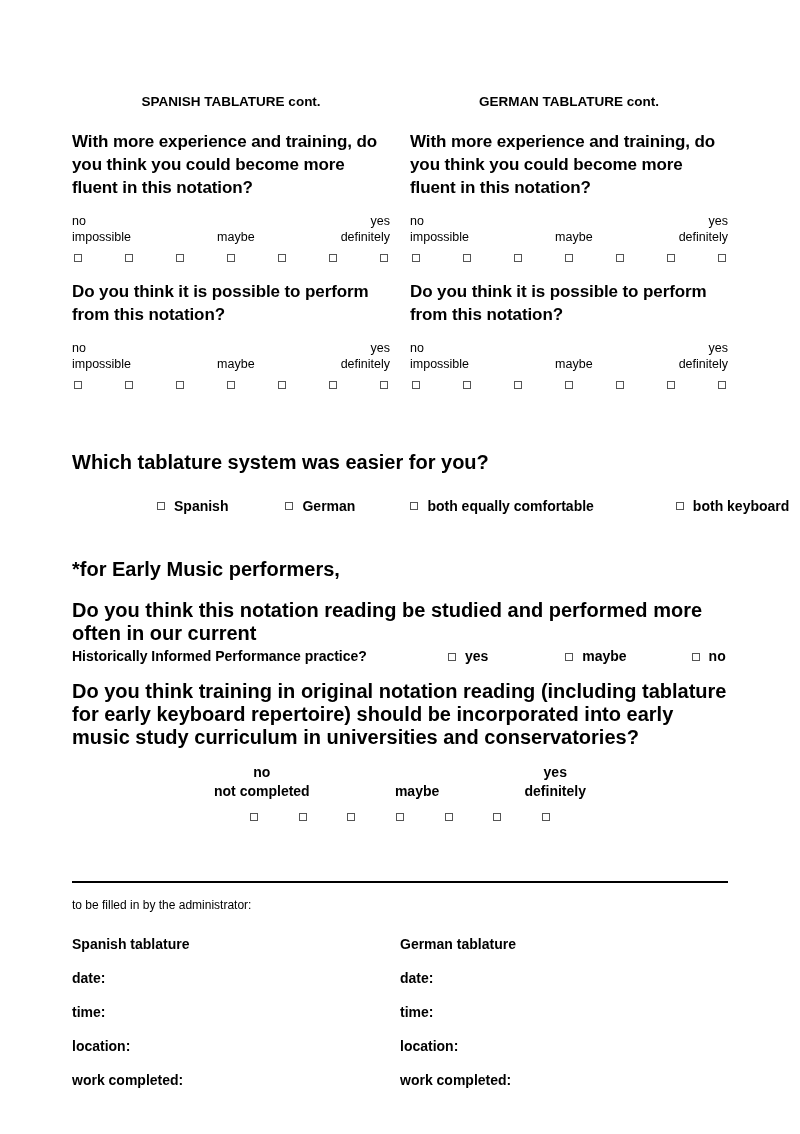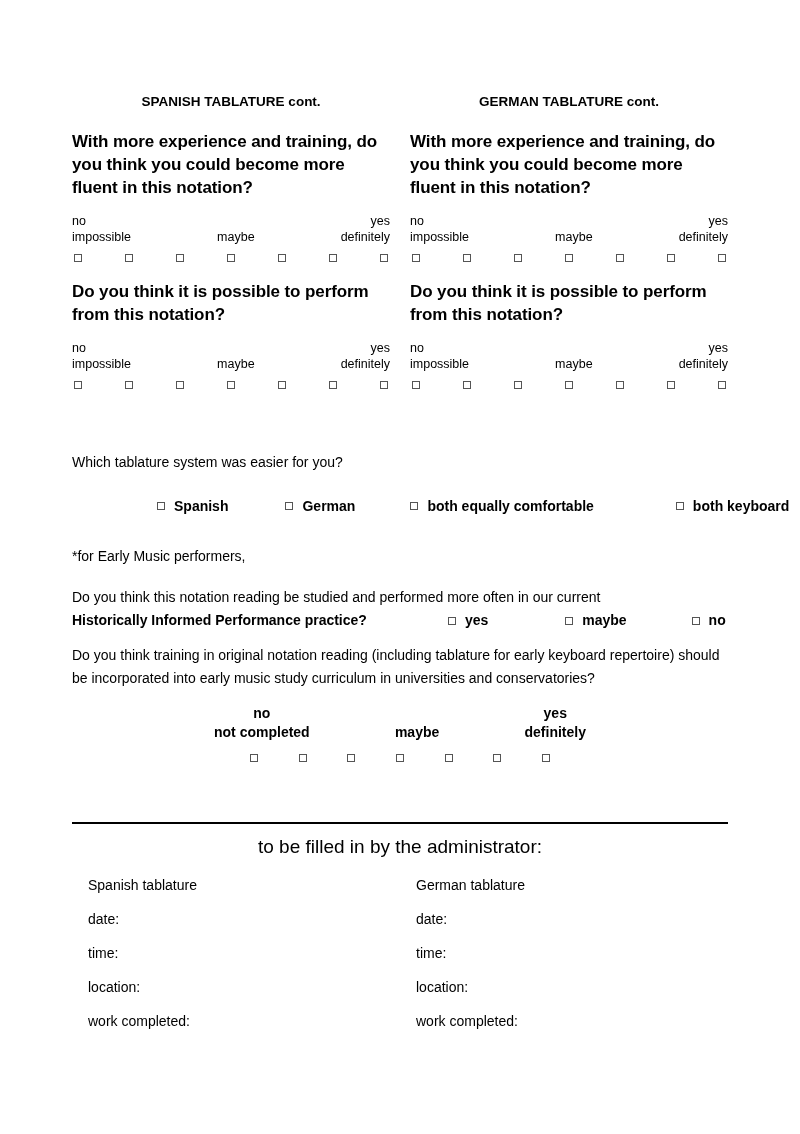--- a/index.html
+++ b/index.html
@@ -16,43 +16,43 @@
   .top-grid { display: flex; gap: 20px; }
   .col { width: 318px; }
   .col-title { text-align: center; font-weight: 700; font-size: 13.5px; line-height: 16px; margin: 0 0 20px; }
   .q { font-weight: 700; font-size: 17px; line-height: 23px; letter-spacing: -0.1px; margin: 0 0 14px; }
   .scale { margin: 0 0 18px; }
   .srow { display: flex; justify-content: space-between; font-size: 12.5px; line-height: 16px; }
   .boxes { display: flex; justify-content: space-between; margin-top: 9px; padding: 0 2px; }
   .cb { width: 8px; height: 8px; border: 1px solid #555; background: #fff; display: inline-block; flex: none; }
 
   
-  .wq { font-weight: 400; font-size: 14px; line-height: 23px; margin: 0; }
+  .wq { font-weight: 700; font-size: 20px; line-height: 23px; margin: 0; }
   .easier-q { margin-top: 44px; }
   .easier-options { display: flex; align-items: center; margin-top: 24px; font-weight: 700; font-size: 14px; }
   .opt { display: inline-flex; align-items: center; gap: 9px; font-weight: 700; font-size: 14px; white-space: nowrap; padding-left: 27px; }
 
-  .note { margin-top: 31px; }
+  .note { margin-top: 44px; }
   .hip-line1 { margin-top: 18px; }
   .hip-row { display: flex; align-items: center; font-weight: 700; font-size: 14px; line-height: 23px; }
 
   .curriculum { margin-top: 12px; }
 
   
   .cscale { width: 372px; margin: 12px auto 0; }
   .cscale-labels { display: flex; justify-content: space-between; }
   .stack { display: flex; flex-direction: column; justify-content: flex-end; align-items: center; height: 40px; font-weight: 700; font-size: 14px; line-height: 19px; }
   .cboxes { width: 300px; margin: 12px auto 0; padding: 0; }
 
   
   .divider { border: none; border-top: 2px solid #000; margin: 60px 0 0; }
-  .admin-intro { font-size: 19px; line-height: 17px; margin: 14px 0 16px; font-weight: 400; text-align: center; }
+  .admin-intro { font-size: 12px; line-height: 17px; margin: 14px 0 16px; font-weight: 400; }
   .admin-grid { display: flex; margin-top: 22px; }
   .admin-col { width: 338px; }
-  .admin-title, .admin-field { font-weight: 400; font-size: 14px; line-height: 17px; margin: 0 16px 17px; }
+  .admin-title, .admin-field { font-weight: 700; font-size: 14px; line-height: 17px; margin: 0 0 17px; }
 </style>
 </head>
 <body>
 
 <div class="page">
 
   <div class="top-grid">
 
     <section class="col">
       <h3 class="col-title">SPANISH TABLATURE cont.</h3>

